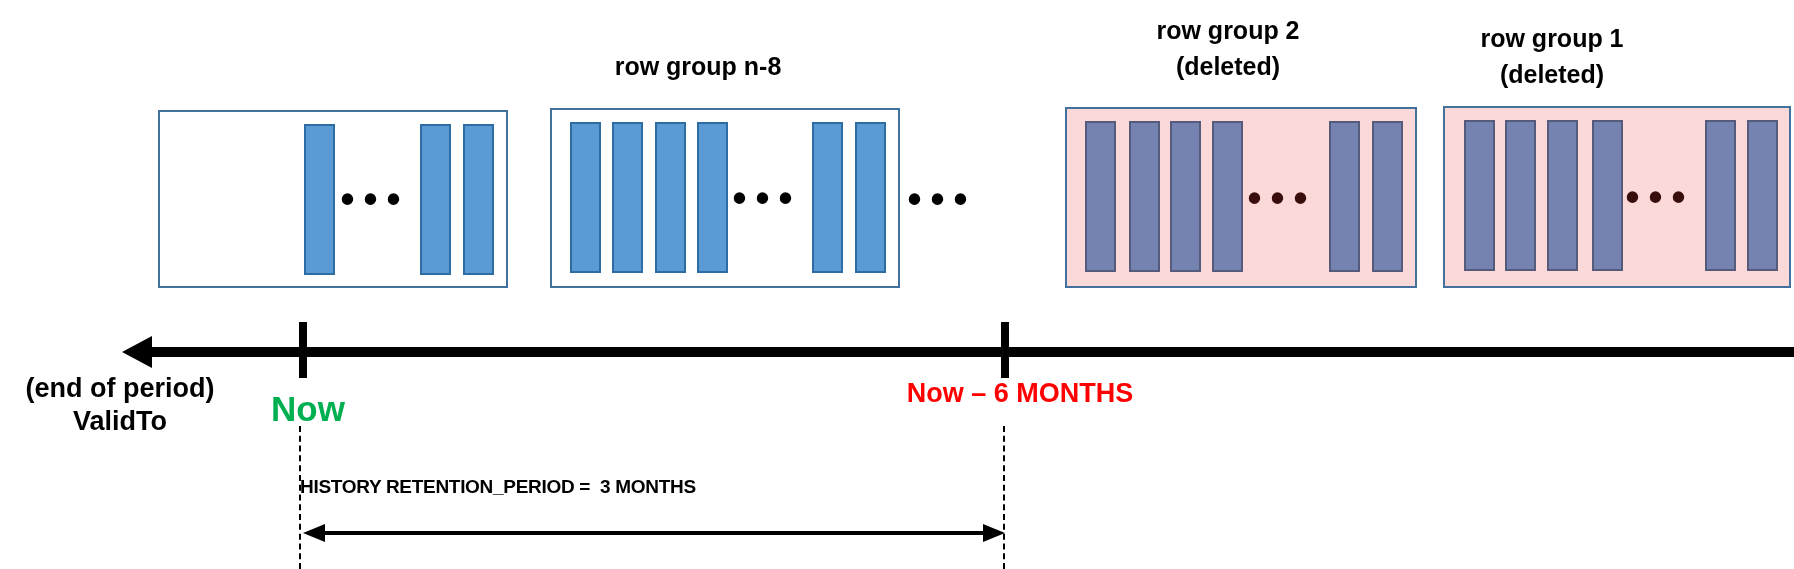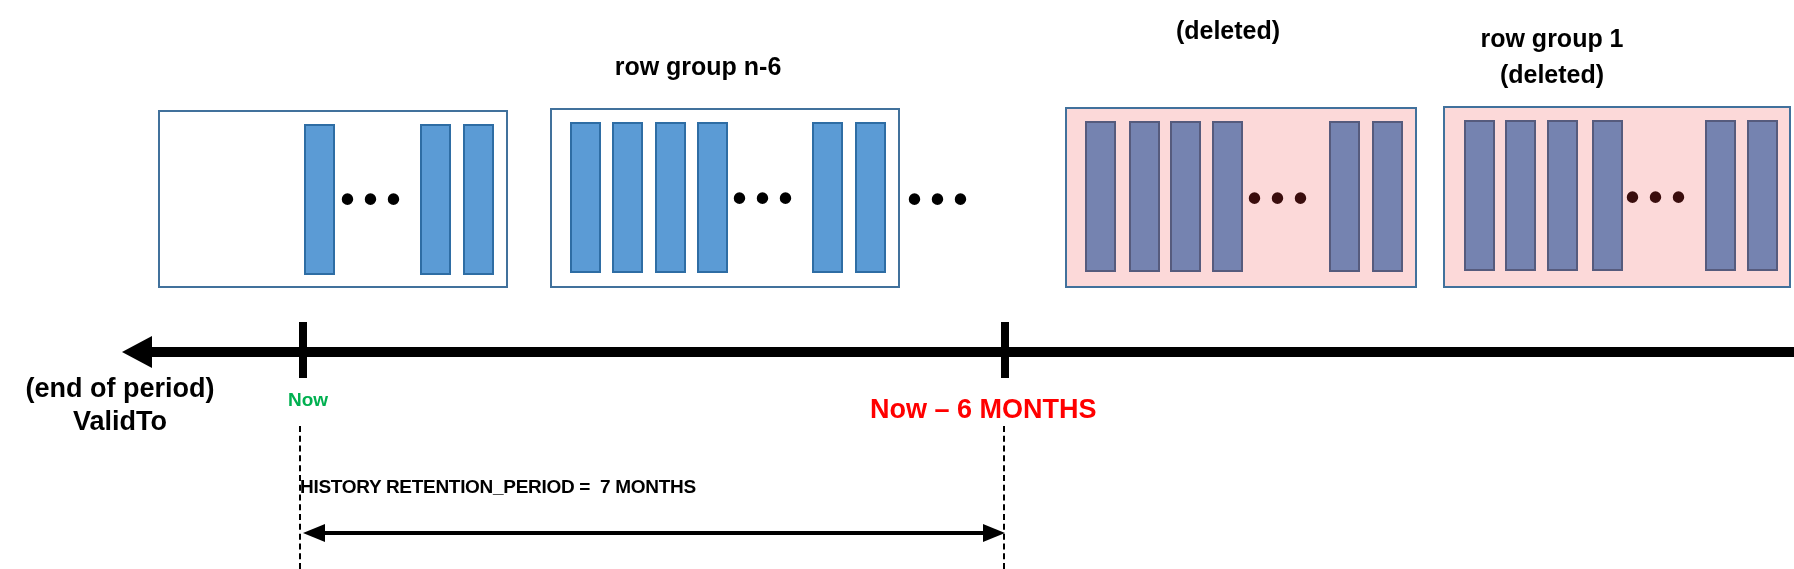--- a/index.html
+++ b/index.html
@@ -81,28 +81,28 @@
     text-align:center;
     font-size:27px;
     line-height:33px;
     color:var(--ink);
   }
   .now-label{
     position:absolute;
     left:238px; top:389px;
     width:140px;
     text-align:center;
-    font-size:19px;
+    font-size:35px;
     color:var(--now-green);
   }
   .cutoff-label{
     position:absolute;
-    left:870px; top:394px;
+    left:870px; top:378px;
     width:300px;
-    text-align:left;
+    text-align:center;
     font-size:27px;
     color:var(--warn-red);
     white-space:nowrap;
   }
   .dash-line{
     position:absolute;
     top:426px;
     width:0; height:143px;
     border-left:2px dashed var(--ink);
   }
@@ -137,23 +137,24 @@
     left:983px;
     border-left:22px solid var(--ink);
   }
 </style>
 </head>
 <body>
 
 <div id="canvas">
 
   <div class="rg-label" style="left:538px; top:48px;">
-    <div>row group n-6</div>
+    <div>row group n-8</div>
   </div>
   <div class="rg-label" style="left:1068px; top:12px;">
+    <div>row group 2</div>
     <div>(deleted)</div>
   </div>
   <div class="rg-label" style="left:1392px; top:20px;">
     <div>row group 1</div>
     <div>(deleted)</div>
   </div>
 
   <div class="group-box" style="left:158px; top:110px; width:350px; height:178px;">
     <div class="bar" style="left:144px;"></div>
     <div class="dots in-box" style="left:215px;">•••</div>
@@ -202,18 +203,18 @@
     <div>(end of period)</div>
     <div>ValidTo</div>
   </div>
 
   <div class="now-label">Now</div>
   <div class="cutoff-label">Now – 6 MONTHS</div>
 
   <div class="dash-line" style="left:299px;"></div>
   <div class="dash-line" style="left:1003px;"></div>
 
-  <div class="retention-label">HISTORY RETENTION_PERIOD =  7 MONTHS</div>
+  <div class="retention-label">HISTORY RETENTION_PERIOD =  3 MONTHS</div>
   <div class="range-line"></div>
   <div class="range-head left"></div>
   <div class="range-head right"></div>
 
 </div>
 
 </body></html>

